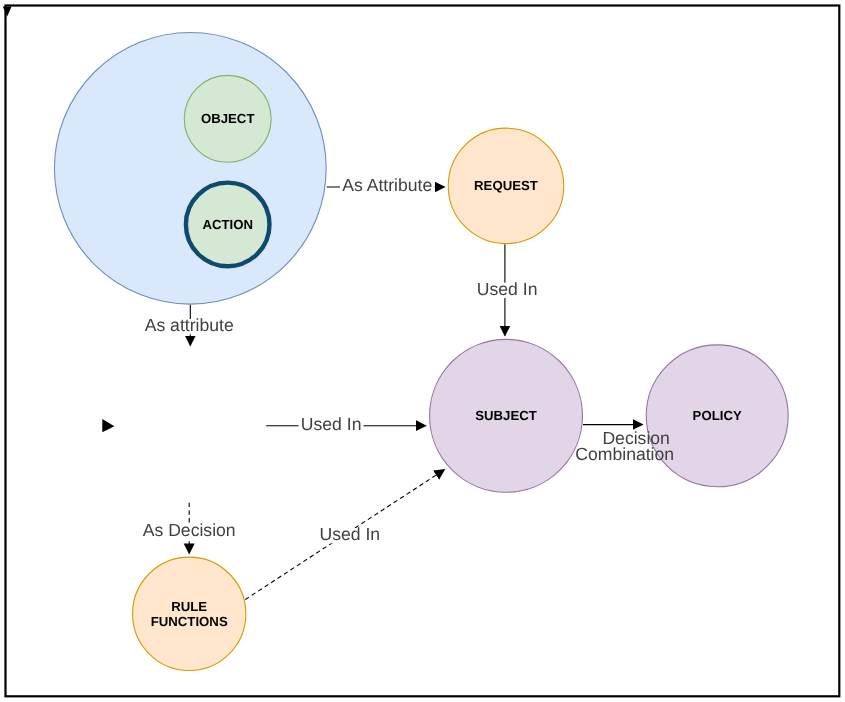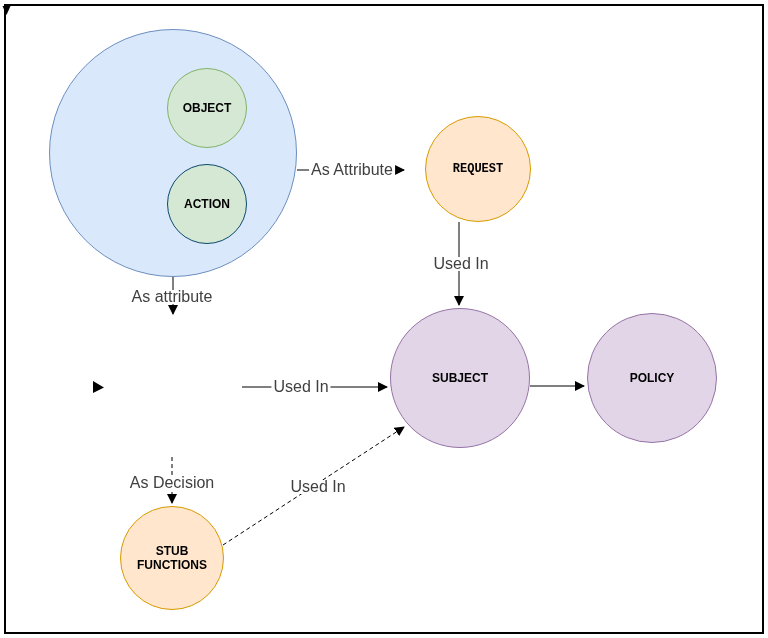--- a/index.html
+++ b/index.html
@@ -14,22 +14,22 @@
   .edges { position:absolute; left:0; top:0; }
   .node {
     position:absolute; border-radius:50%;
     display:flex; align-items:center; justify-content:center;
     text-align:center; font-weight:bold; font-size:12px; line-height:14px; color:#000;
     box-sizing:border-box;
   }
   .node-attributes { left:49px;  top:29px;  width:248px; height:248px; background:#dae8fc; border:1px solid #6c8ebf; }
   .node-object     { left:167px; top:68px;  width:80px;  height:80px;  background:#d5e8d4; border:1px solid #82b366;text-align:center; }
   .node-subject    { left:77px;  top:117px; width:80px;  height:80px;  background:#d5e8d4; border:1px solid #82b366; }
-  .node-action     { left:167px; top:164px; width:80px;  height:80px;  background:#d5e8d4; border:1px solid #0c4a6e; }
-  .node-request    { left:425px; top:116px; width:106px; height:106px; background:#ffe6cc; border:1px solid #d79b00;font-family:Liberation Mono, monospace; }
+  .node-action     { left:167px; top:164px; width:80px;  height:80px;  background:#d5e8d4; border:4px solid #0c4a6e; }
+  .node-request    { left:407px; top:116px; width:106px; height:106px; background:#ffe6cc; border:1px solid #d79b00; }
   .node-matcher    { left:390px; top:308px; width:140px; height:140px; background:#e1d5e7; border:1px solid #9673a6; }
   .node-effect     { left:587px; top:313px; width:130px; height:130px; background:#e1d5e7; border:1px solid #9673a6; }
   .node-policy     { left:102px; top:317px; width:140px; height:140px; background:#e1d5e7; border:1px solid #9673a6; }
   .node-stub       { left:120px; top:506px; width:104px; height:104px; background:#ffe6cc; border:1px solid #d79b00; }
   .node-policy .node-label { width:92px; }
   .node-stub .node-label   { width:80px; }
   .elabel {
     position:absolute; transform:translate(-50%,-50%);
     font-size:16px; line-height:14px; color:#404040; background:#ffffff;
     white-space:nowrap; padding:0 2px; text-align:right;
@@ -85,23 +85,24 @@
   <div class="node node-request">
     <span class="node-label">REQUEST</span>
   </div>
   <div class="node node-matcher">
     <span class="node-label">SUBJECT</span>
   </div>
   <div class="node node-effect">
     <span class="node-label">POLICY</span>
   </div>
   <div class="node node-stub">
-    <span class="node-label">STUB FUNCTIONS</span>
+    <span class="node-label">RULE FUNCTIONS</span>
   </div>
 
   <div class="elabel lbl-as-attr-request">As Attribute</div>
   <div class="elabel lbl-as-attr-policy">As attribute</div>
   <div class="elabel lbl-usedin-request">Used In</div>
   <div class="elabel lbl-usedin-policy">Used In</div>
+  <div class="elabel lbl-decision">Decision Combination</div>
   <div class="elabel lbl-as-parameter">As Decision</div>
   <div class="elabel lbl-usedin-stub">Used In</div>
 
 </div>
 
 </body></html>

